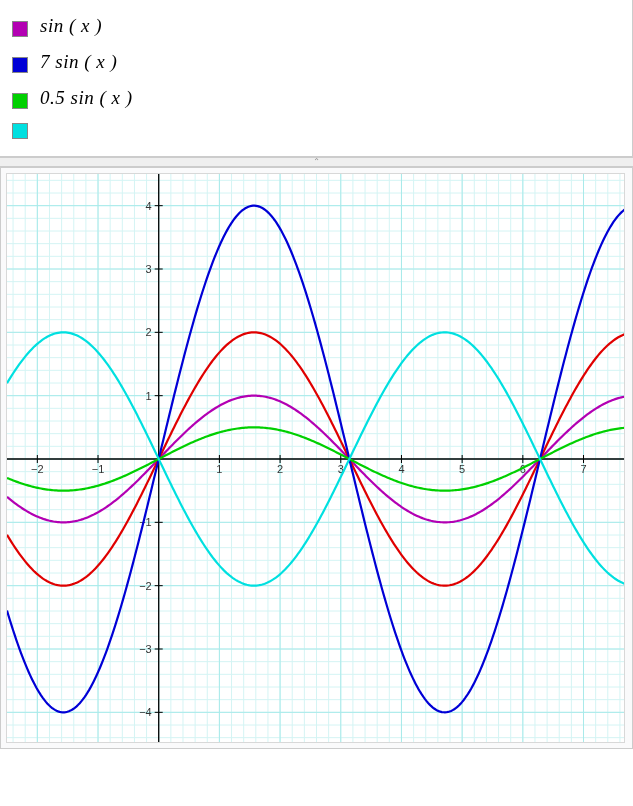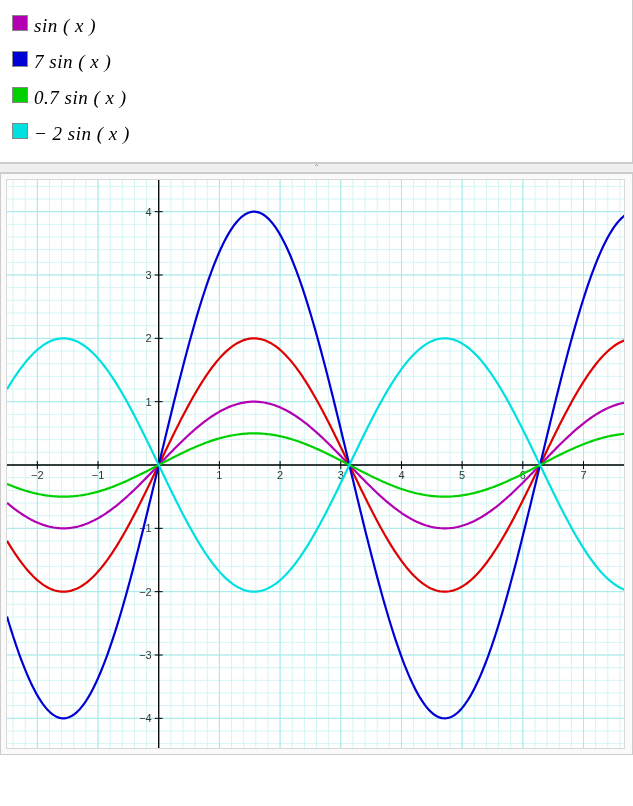--- a/index.html
+++ b/index.html
@@ -11,22 +11,22 @@
   .legend-panel {
     background: #fff;
     border: 1px solid #ccc;
     border-top: none;
     border-left: none;
     padding: 8px 12px 10px 12px;
     box-shadow: 2px 2px 4px rgba(0,0,0,0.1);
   }
   .legend-row {
     display: flex;
-    align-items: flex-start;
-    gap: 6px;
+    align-items: flex-end;
+    gap: 12px;
     padding: 7px 0;
   }
   .swatch {
     width: 16px;
     height: 16px;
     border: 1px solid #888;
     flex-shrink: 0;
   }
   .legend-label {
     font-size: 19px;
@@ -70,25 +70,24 @@
     <div class="legend-row">
       <span class="swatch" style="background: rgb(179, 0, 179);"></span>
       <span class="legend-label">sin ( x )</span>
     </div>
     <div class="legend-row">
       <span class="swatch" style="background: rgb(0, 0, 214);"></span>
       <span class="legend-label">7 sin ( x )</span>
     </div>
     <div class="legend-row">
       <span class="swatch" style="background: rgb(0, 208, 0);"></span>
-      <span class="legend-label">0.7 sin ( x )</span>
+      <span class="legend-label">0.5 sin ( x )</span>
     </div>
     <div class="legend-row">
       <span class="swatch" style="background: rgb(0, 224, 224);"></span>
-      <span class="legend-label">− 2 sin ( x )</span>
     </div>
   </div>
 
 <div class="divider-handle">⌃</div>
 
 <div class="plot-panel">
   <div class="plot-inner">
     <svg id="plot-svg" width="619" height="570">
         <line x1="6.068627450980371" y1="0" x2="6.068627450980371" y2="570" stroke="#d4f4f4" stroke-width="1"></line>
         <line x1="18.205882352941167" y1="0" x2="18.205882352941167" y2="570" stroke="#d4f4f4" stroke-width="1"></line>

